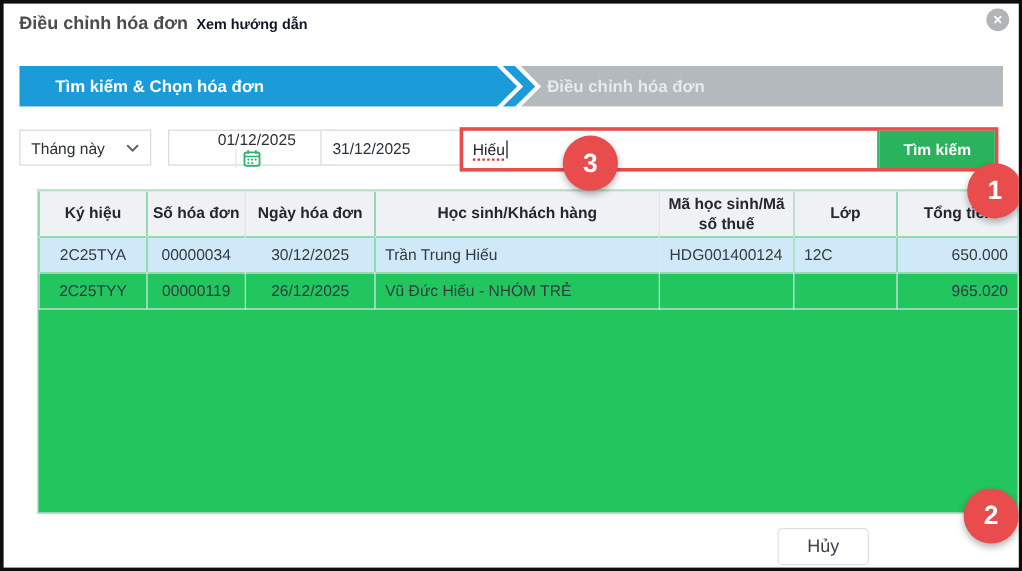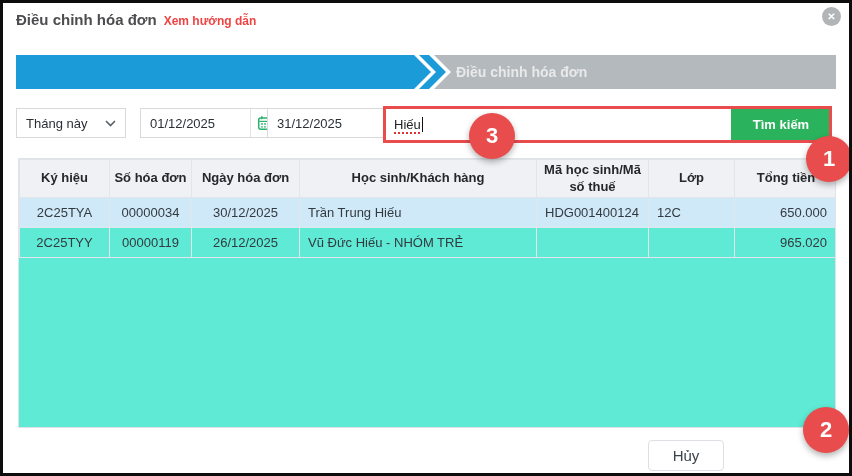--- a/index.html
+++ b/index.html
@@ -4,21 +4,21 @@
 <style>
   * { margin:0; padding:0; box-sizing:border-box; }
   html,body { width:852px; height:476px; }
   body { font-family:"Liberation Sans", sans-serif; background:#fff; }
   .dialog { position:relative; width:852px; height:476px; background:#fff;
             border:3px solid #0d0d0d; overflow:hidden; }
 
   
   .hdr { position:absolute; top:8px; left:13px; display:flex; align-items:baseline; gap:7px; }
   .title { font-size:15px; font-weight:bold; color:#4d4d4f; }
-  .help-link { font-size:12px; font-weight:bold; color:#ef4444; cursor:pointer; }
+  .help-link { font-size:12px; font-weight:bold; color:#0f172a; cursor:pointer; }
   .close-btn { position:absolute; top:4px; right:8px; width:19px; height:19px; border-radius:50%;
                background:#b2b4b6; color:#fff; font-size:10px; font-weight:bold;
                display:flex; align-items:center; justify-content:center; cursor:pointer; }
 
   
   .tabbar { position:absolute; top:52px; left:13px; right:13px; height:34px; background:#fff; }
   .tab1 { position:absolute; inset:0 auto 0 0; width:420px; background:#1b9cd8;
           clip-path:polygon(0 0, 398px 0, 415px 50%, 398px 100%, 0 100%); }
   .tab-chevron { position:absolute; inset:0 auto 0 0; width:440px; background:#1b9cd8;
           clip-path:polygon(403px 0, 413px 0, 430px 50%, 413px 100%, 403px 100%, 420px 50%); }
@@ -26,38 +26,38 @@
           clip-path:polygon(418px 0, 100% 0, 100% 100%, 418px 100%, 435px 50%); }
   .tab1-label { position:absolute; left:30px; top:0; line-height:34px; font-size:14px;
                 font-weight:bold; color:#fff; z-index:2; }
   .tab2-label { position:absolute; left:440px; top:0; line-height:34px; font-size:14px;
                 font-weight:bold; color:#e7e9ea; z-index:2; }
 
   
   .ctrl { position:absolute; height:30px; border:1px solid #d9d9d9; border-radius:0;
           background:#fff; display:flex; align-items:center; font-size:13px; color:#2b2f36; }
   .select { top:105px; left:13px; width:110px; justify-content:space-between; padding:0 9px; cursor:pointer; }
-  .date1 { top:105px; left:137px; width:139px; }
+  .date1 { top:105px; left:137px; width:139px;flex-direction:column; }
   .date2 { top:105px; left:264px; width:120px;gap:47px; }
   .date-text { flex:1; padding-left:9px; }
   .cal-cell { width:28px; height:100%; border-left:1px solid #e4e4e4;
               display:flex; align-items:center; justify-content:center; cursor:pointer; }
 
   .search-wrap { position:absolute; top:103px; left:380px; width:449px; height:37px;
                  border:3px solid #e84c4c; background:#fff; display:flex; align-items:stretch; }
   .search-input { flex:1; display:flex; align-items:center; padding-left:8px; font-size:13px; color:#222; }
   .search-text { text-decoration:underline dotted #e03030 1.5px; text-underline-offset:3px; }
   .caret { display:inline-block; width:1px; height:15px; background:#111; margin-left:1px; }
   .search-divider { width:2px; background:#2bb25c; }
   .search-btn { width:96px; background:#2bb25c; color:#fff; border:none; font-family:inherit;
                 font-size:13px; font-weight:bold; cursor:pointer; }
 
   
-  .table-wrap { position:absolute; top:155px; left:15px; width:818px; height:270px;
-                border:1px solid #dfe3e7; background:#5eead4; overflow:hidden; }
+  .table-wrap { position:absolute; top:155px; left:28px; width:818px; height:270px;
+                border:1px solid #dfe3e7; background:#22c55e; overflow:hidden; }
   table { border-collapse:collapse; width:100%; table-layout:fixed; font-size:13px; color:#333a40; }
   th, td { border:1px solid #e2e6ea; height:30px; padding:2px 8px; overflow:hidden; white-space:nowrap; }
   th { background:#f0f1f5; font-weight:bold; color:#24282d; text-align:center;
        height:38px; white-space:normal; line-height:1.25; padding:2px 4px; }
   td.c { text-align:center; } td.r { text-align:right; padding-right:10px; } td.l { text-align:left; }
   tr.selected td { background:#cfe9f8; }
 
   
   .cancel-btn { position:absolute; left:645px; top:437px; width:76px; height:31px; background:#fff;
                 border:1px solid #dcdfe3; border-radius:4px; font-family:inherit; font-size:15px;
@@ -82,20 +82,21 @@
   <div class="hdr">
     <span class="title">Điều chỉnh hóa đơn</span>
     <span class="help-link">Xem hướng dẫn</span>
   </div>
   <div class="close-btn">✕</div>
 
   <div class="tabbar">
     <div class="tab2"></div>
     <div class="tab1"></div>
     <div class="tab-chevron"></div>
+    <span class="tab1-label">Tìm kiếm &amp; Chọn hóa đơn</span>
     <span class="tab2-label">Điều chỉnh hóa đơn</span>
   </div>
 
   <div class="ctrl select">
     <span>Tháng này</span>
     <svg width="11" height="7" viewBox="0 0 11 7">
       <polyline points="1,1 5.5,5.5 10,1" fill="none" stroke="#5a6068" stroke-width="1.6"></polyline>
     </svg>
   </div>
 

